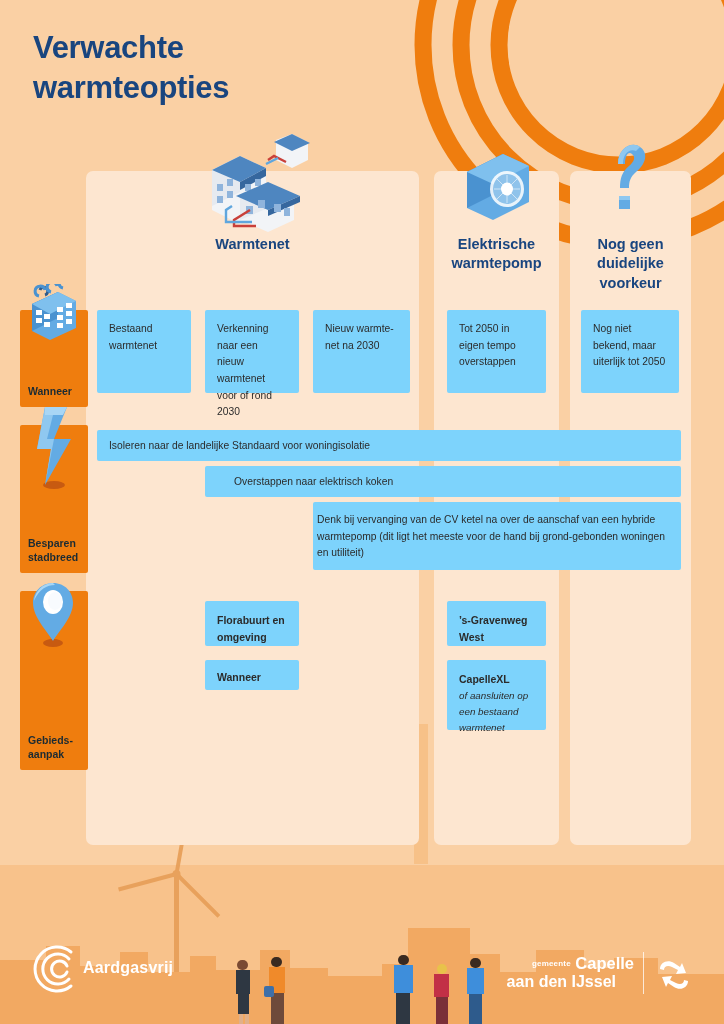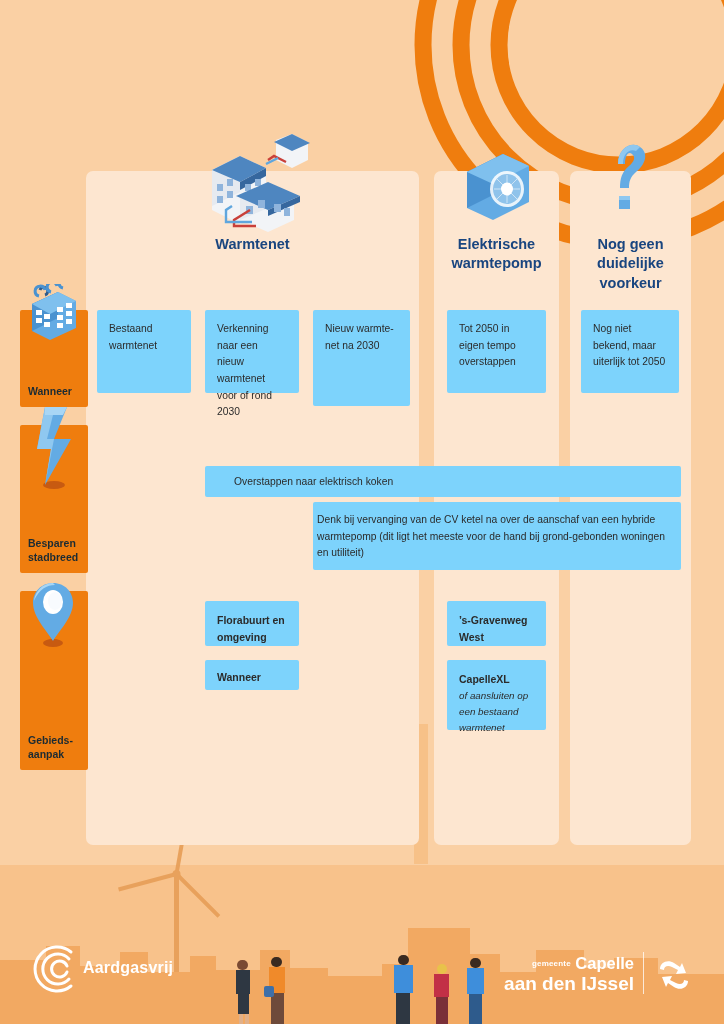--- a/index.html
+++ b/index.html
@@ -75,21 +75,21 @@
     color: #2B2B2B;
     font-size: 10.3px;
     line-height: 1.62;
   }
   .card.bold { font-weight: bold; font-size: 10.5px; }
   .card .sub { font-weight: normal; font-style: italic; font-size: 9.8px; display: block; }
 
   
   #card-w1 { left: 97px;  top: 310px; width: 94px;  height: 83px; }
   #card-w2 { left: 205px; top: 310px; width: 94px;  height: 83px; }
-  #card-w3 { left: 313px; top: 310px; width: 97px;  height: 96px; }
+  #card-w3 { left: 313px; top: 310px; width: 97px;  height: 83px; }
   #card-w4 { left: 447px; top: 310px; width: 99px;  height: 83px; }
   #card-w5 { left: 581px; top: 310px; width: 98px;  height: 83px; }
 
   
   #card-b1 { left: 97px;  top: 430px; width: 584px; height: 31px; padding: 8px 12px; }
   #card-b2 { left: 205px; top: 466px; width: 476px; height: 31px; padding: 8px 29px; }
   #card-b3 { left: 313px; top: 502px; width: 368px; height: 68px; padding: 10px 4px; }
 
   
   #card-g1 { left: 205px; top: 601px; width: 94px;  height: 45px; }
@@ -103,22 +103,22 @@
     position: absolute; left: 50px; top: 17px;
     color: #FFFFFF; font-size: 16px; font-weight: bold; letter-spacing: 0.2px;
   }
   .logo-capelle { position: absolute; right: 28px; top: 952px; width: 185px; height: 48px; }
   .logo-capelle .lt1 {
     position: absolute; right: 62px; top: 2px; text-align: right; white-space: nowrap;
   }
   .logo-capelle .small { color: #FFFFFF; font-size: 8px; font-weight: bold; letter-spacing: 0.2px; vertical-align: 3px; }
   .logo-capelle .big { color: #FFFFFF; font-size: 16.5px; font-weight: bold; }
   .logo-capelle .lt2 {
-    position: absolute; right: 62px; top: 21px; text-align: center; white-space: nowrap;
-    color: #FFFFFF; font-size: 19px; font-weight: bold;
+    position: absolute; right: 80px; top: 21px; text-align: center; white-space: nowrap;
+    color: #FFFFFF; font-size: 16px; font-weight: bold;
   }
   .logo-capelle .divider { position: absolute; right: 52px; top: 0px; width: 1px; height: 42px; background: rgba(255,255,255,.75); }
 </style>
 </head>
 <body>
 
 <div class="page">
 
   <svg class="arcs" viewBox="0 0 430 430">
     <g fill="none" stroke="#EF7D0E" stroke-width="17">
@@ -197,20 +197,24 @@
         <rect x="436" y="273" width="12" height="27" fill="#7A3038"></rect>
       </g>
       <g>
         <rect x="470" y="234" width="11" height="10" rx="5" fill="#3A2A20"></rect>
         <rect x="467" y="244" width="17" height="26" fill="#3E8EDB"></rect>
         <rect x="469" y="270" width="13" height="30" fill="#2E5B8C"></rect>
       </g>
     </g>
   </svg>
 
+  <div class="title">
+    <span>Verwachte</span>
+    <span>warmteopties</span>
+  </div>
 
   <div class="col" id="col-warmtenet"></div>
   <div class="col" id="col-warmtepomp"></div>
   <div class="col" id="col-geenvoorkeur"></div>
 
   <svg class="col-icon" style="left:196px; top:134px; width:122px; height:100px;" viewBox="0 0 122 100">
 
     <polygon points="16,36 44,22 70,34 70,76 44,90 16,76" fill="#F2F4F7"></polygon>
     <polygon points="16,36 44,22 44,58 16,72" fill="#E6EAF0"></polygon>
     <polygon points="16,36 44,22 70,34 44,48" fill="#4E86C0"></polygon>
@@ -338,20 +342,21 @@
       <div>aanpak</div>
     </div>
   </div>
 
   <div class="card" id="card-w1">Bestaand warmtenet</div>
   <div class="card" id="card-w2">Verkenning naar een nieuw warmtenet voor of rond 2030</div>
   <div class="card" id="card-w3">Nieuw warmte-net na 2030</div>
   <div class="card" id="card-w4">Tot 2050 in eigen tempo overstappen</div>
   <div class="card" id="card-w5">Nog niet bekend, maar uiterlijk tot 2050</div>
 
+  <div class="card" id="card-b1">Isoleren naar de landelijke Standaard voor woningisolatie</div>
   <div class="card" id="card-b2">Overstappen naar elektrisch koken</div>
   <div class="card" id="card-b3">Denk bij vervanging van de CV ketel na over de aanschaf van een hybride warmtepomp (dit ligt het meeste voor de hand bij grond-gebonden woningen en utiliteit)</div>
 
   <div class="card bold" id="card-g1">Florabuurt en omgeving</div>
   <div class="card bold" id="card-g2">Wanneer</div>
   <div class="card bold" id="card-g3">’s-Gravenweg West</div>
   <div class="card bold" id="card-g4">
     <span>CapelleXL</span>
     <span class="sub">of aansluiten op een bestaand warmtenet</span>
   </div>

